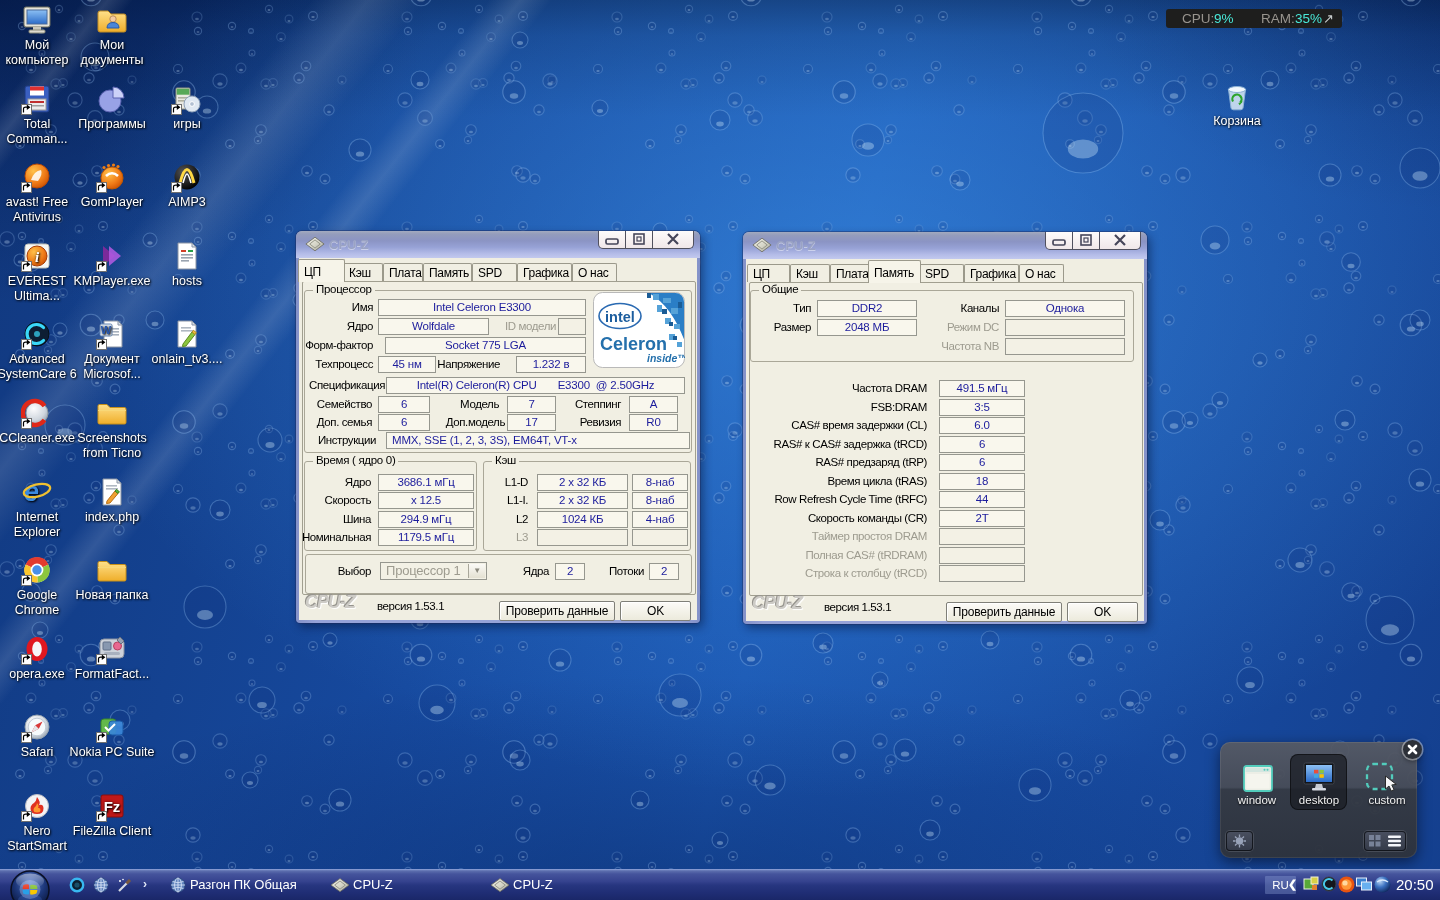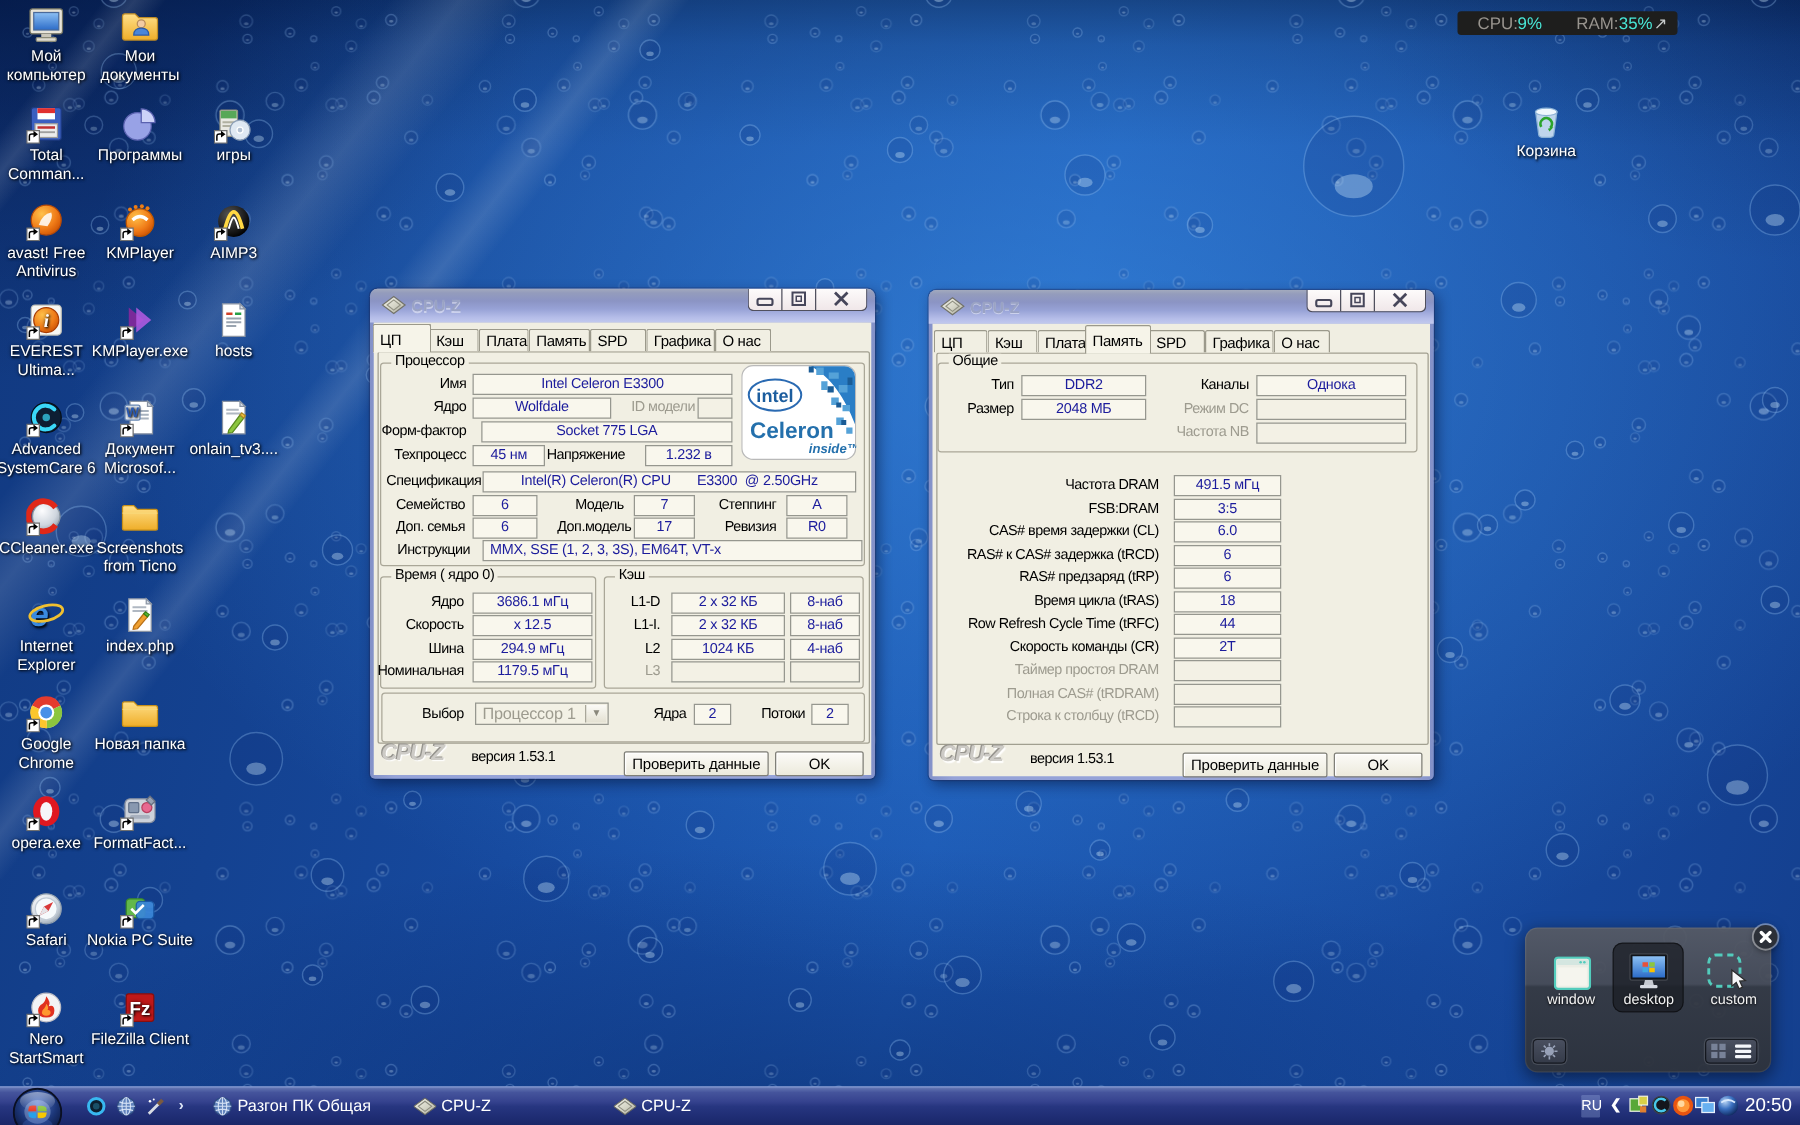--- a/index.html
+++ b/index.html
@@ -354,21 +354,21 @@
       <circle cx="16" cy="17" r="11" fill="url(#orng)" stroke="#c05800"></circle>
       <path d="M10 15 Q16 9.5 22 15" stroke="#fff" stroke-width="2.6" fill="none"></path>
       <circle cx="8" cy="6.5" r="1.6" fill="#ee7d14"></circle>
       <circle cx="12.5" cy="4.5" r="1.6" fill="#ee7d14"></circle>
       <circle cx="17.5" cy="4" r="1.6" fill="#ee7d14"></circle>
       <circle cx="22" cy="5.5" r="1.6" fill="#ee7d14"></circle>
       <rect x="0.5" y="21.5" width="10" height="10" fill="#fff" stroke="#707070"></rect>
       <path d="M2.5 29.5 L2.5 26 Q2.5 24 5 24.2 L6.5 24.2" fill="none" stroke="#000" stroke-width="1.2"></path>
       <path d="M5.8 21.6 L9.4 24.3 L5.8 27 Z" fill="#000"></path>
     </svg>
-    <div class="lb">KMPlayer</div>
+    <div class="lb">GomPlayer</div>
   </div>
 <div class="ic" style="left:139px;top:161px">
     <svg width="32" height="32" viewBox="0 0 32 32">
       <circle cx="16" cy="16" r="12.5" fill="url(#dark)"></circle>
       <path d="M9 22 Q12.5 8.5 16 8.5 Q19.5 8.5 23 22" stroke="#ffd843" stroke-width="3" fill="none"></path>
       <path d="M12 22 Q14.5 13 16 13 Q17.5 13 20 22" stroke="#fff" stroke-width="1.6" fill="none"></path>
       <rect x="0.5" y="21.5" width="10" height="10" fill="#fff" stroke="#707070"></rect>
       <path d="M2.5 29.5 L2.5 26 Q2.5 24 5 24.2 L6.5 24.2" fill="none" stroke="#000" stroke-width="1.2"></path>
       <path d="M5.8 21.6 L9.4 24.3 L5.8 27 Z" fill="#000"></path>
     </svg>
@@ -893,21 +893,21 @@
 <svg width="18" height="15" viewBox="0 0 22 17" style="position:absolute;left:331px;top:878px">
     <polygon points="11,0 22,8 11,16 0,8" fill="url(#dmg)" stroke="#6a6a60" stroke-width="1"></polygon>
     <polygon points="11,3 17.5,8 11,13 4.5,8" fill="none" stroke="#8a8a7e" stroke-width="1"></polygon>
   </svg>
 <div class="titm" style="left:353px">CPU-Z</div>
 <svg width="18" height="15" viewBox="0 0 22 17" style="position:absolute;left:491px;top:878px">
     <polygon points="11,0 22,8 11,16 0,8" fill="url(#dmg)" stroke="#6a6a60" stroke-width="1"></polygon>
     <polygon points="11,3 17.5,8 11,13 4.5,8" fill="none" stroke="#8a8a7e" stroke-width="1"></polygon>
   </svg>
 <div class="titm" style="left:513px">CPU-Z</div>
-<div class="titm" style="left:1265px;width:15px;height:18px;top:876px;line-height:18px;text-align:center;background:rgba(150,170,220,.35);font-size:11.5px;border-radius:1px">RU</div>
+<div class="titm" style="left:1265px;width:31px;height:18px;top:876px;line-height:18px;text-align:center;background:rgba(150,170,220,.35);font-size:11.5px;border-radius:1px">RU</div>
 <div class="titm" style="left:1288px;font-weight:bold;font-size:11px;color:#fff">❮</div>
 <svg width="16" height="16" viewBox="0 0 16 16" style="position:absolute;left:1303px;top:876px">
     <rect x="1" y="3" width="9" height="10" fill="#58a838" stroke="#e8f0e0"></rect>
     <rect x="8" y="1" width="7" height="7" fill="#d8d048" stroke="#f0f0d8"></rect>
     <rect x="9" y="9" width="5" height="5" fill="#e08030"></rect>
   </svg>
 <svg width="16" height="16" viewBox="0 0 16 16" style="position:absolute;left:1321px;top:876px">
     <circle cx="8" cy="8" r="7" fill="#14161c" stroke="#3a4048"></circle>
     <path d="M11.5 4.5 A5 5 0 1 0 11.5 11.5" stroke="#48c8e8" stroke-width="2" fill="none"></path>
   </svg>

